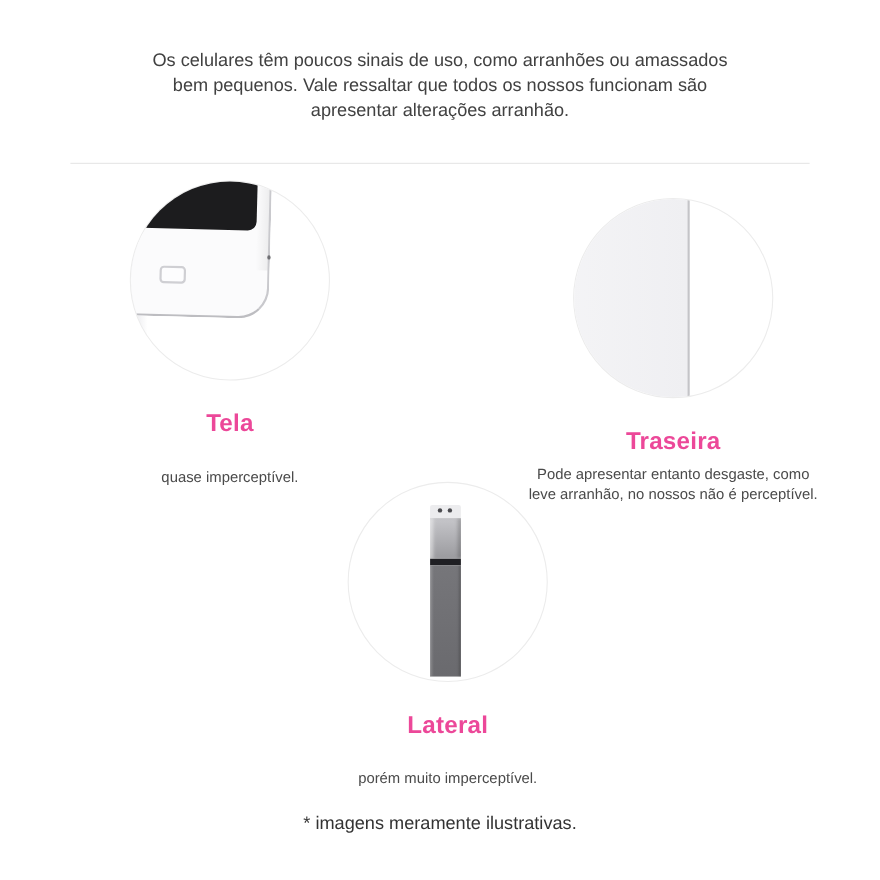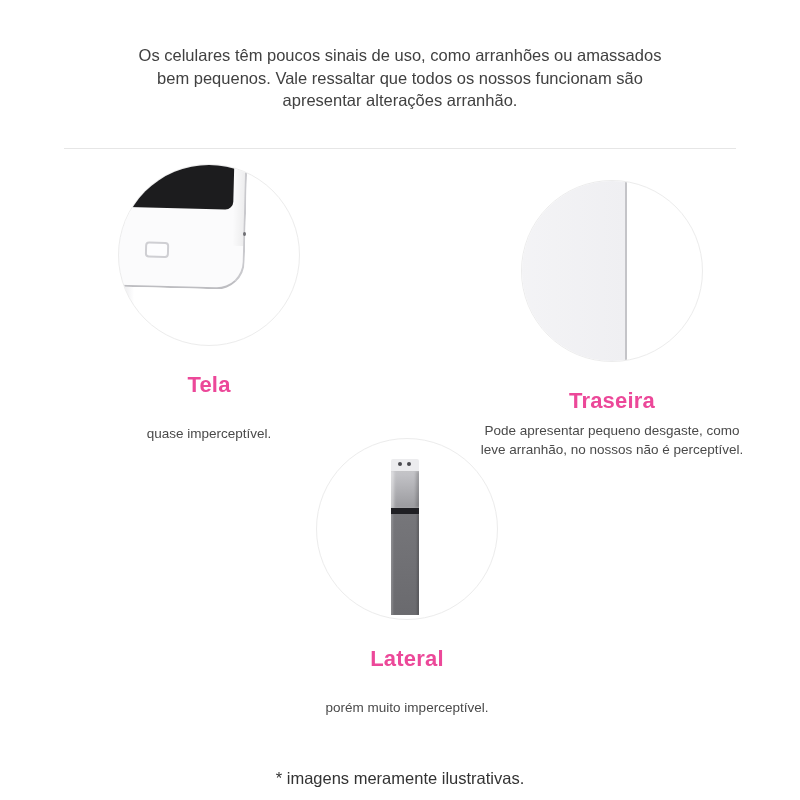--- a/index.html
+++ b/index.html
@@ -130,21 +130,20 @@
     background:linear-gradient(180deg,#76767a,#6a6a6e);
     box-shadow: inset 2px 0 2px rgba(255,255,255,0.18), inset -2px 0 2px rgba(0,0,0,0.18);
   }
 
   
   .footer-note {
     position:absolute; top:740px; left:0; width:800px;
     text-align:center;
     font-size:16.5px;
     color:#333333;
-    margin-top:29px;
   }
 </style>
 </head>
 <body>
 
 <div class="page">
 
   <div class="intro">
     <div>Os celulares têm poucos sinais de uso, como arranhões ou amassados</div>
     <div>bem pequenos. Vale ressaltar que todos os nossos funcionam são</div>
@@ -169,21 +168,21 @@
       <span>quase imperceptível.</span>
     </p>
   </section>
 
   <section class="col" id="sec-traseira">
     <div class="circle">
       <div class="traseira-back"></div>
     </div>
     <h3 class="col-title">Traseira</h3>
     <p class="col-desc">
-      <span>Pode apresentar pequeno desgaste, como</span><br>
+      <span>Pode apresentar entanto desgaste, como</span><br>
       <span>leve arranhão, no nossos não é perceptível.</span>
     </p>
   </section>
 
   <section class="col" id="sec-lateral">
     <div class="circle">
       <div class="side-strip">
         <div class="side-cap">
           <span class="side-cap-dot d1"></span>
           <span class="side-cap-dot d2"></span>

